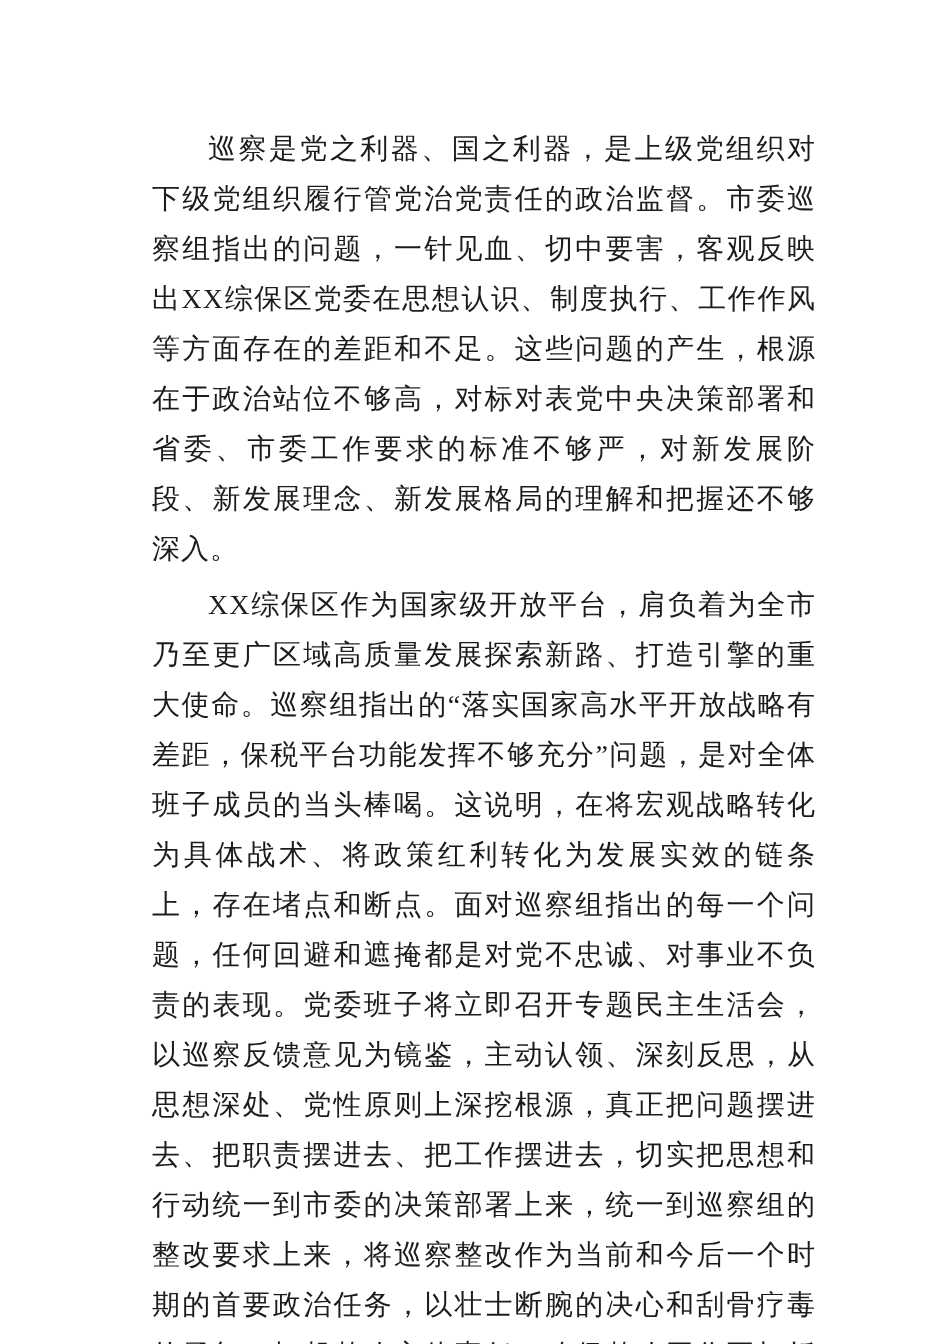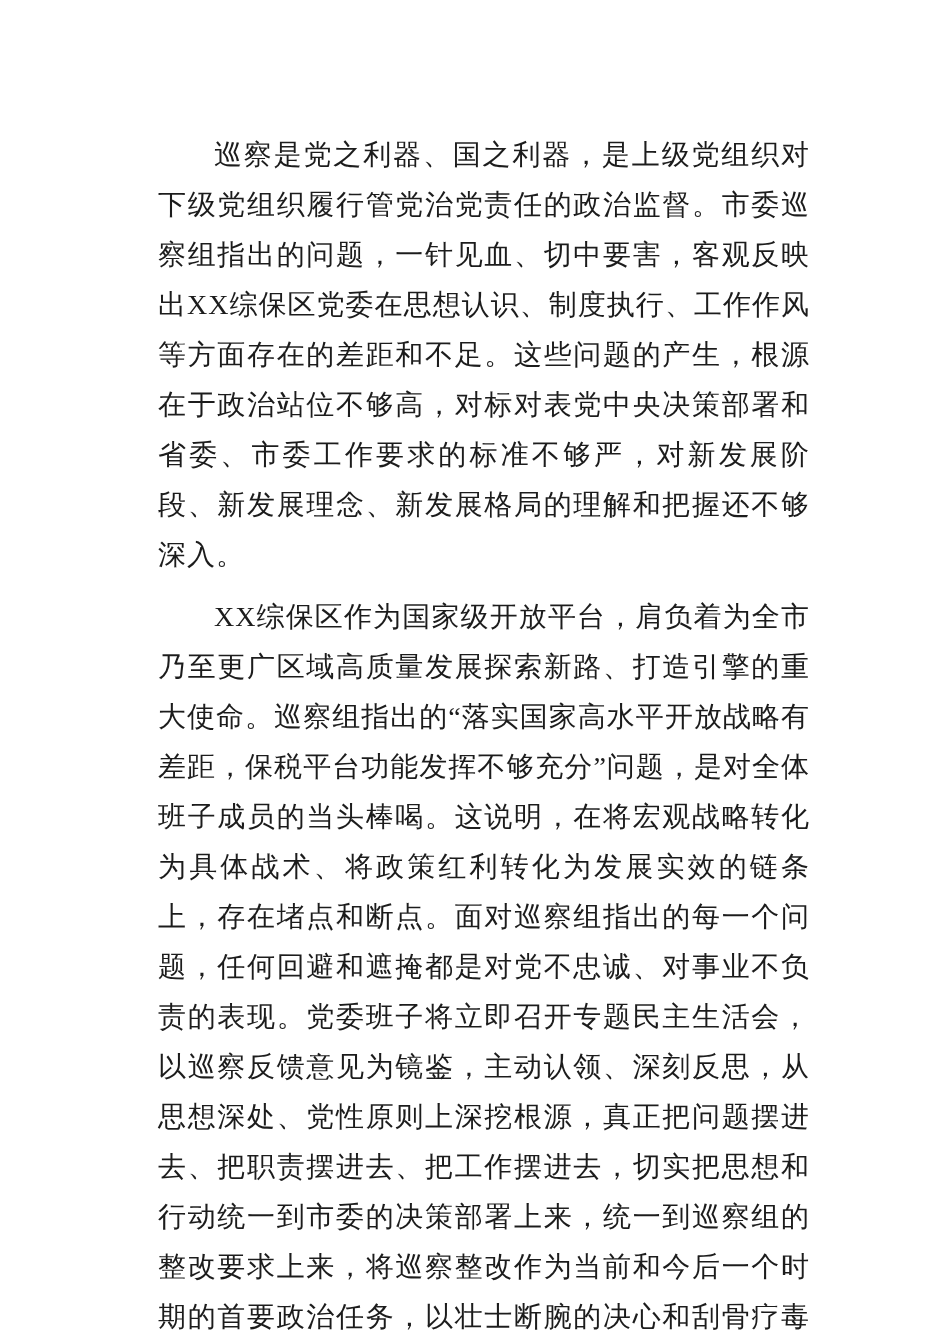--- a/index.html
+++ b/index.html
@@ -10,21 +10,21 @@
   .page {
     position: relative;
     width: 950px;
     height: 1344px;
     box-sizing: border-box;
     background: #ffffff;
     padding: 118px 128px 0 146px; 
     overflow: hidden;
   }
   .para {
-    margin: 12px;
+    margin: 6px;
     padding: 0;
     font-family: "Liberation Serif", "DejaVu Serif", serif;
     font-size: 28px;
     line-height: 50px;
     letter-spacing: 1px;
     color: #1c1c1c;
     text-align: justify;
     text-indent: 2em;
     word-break: break-all;
   }

